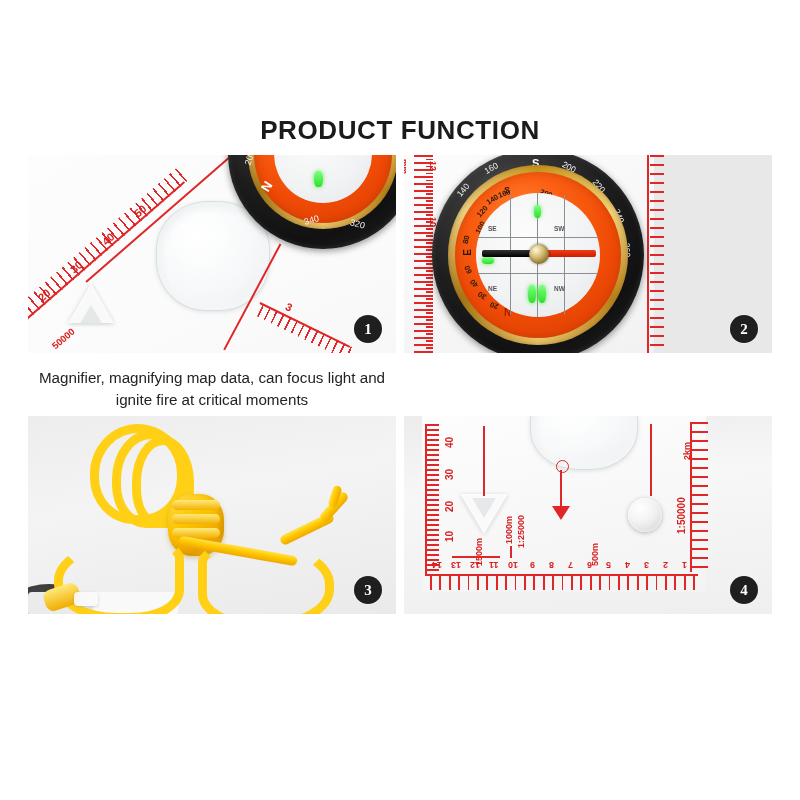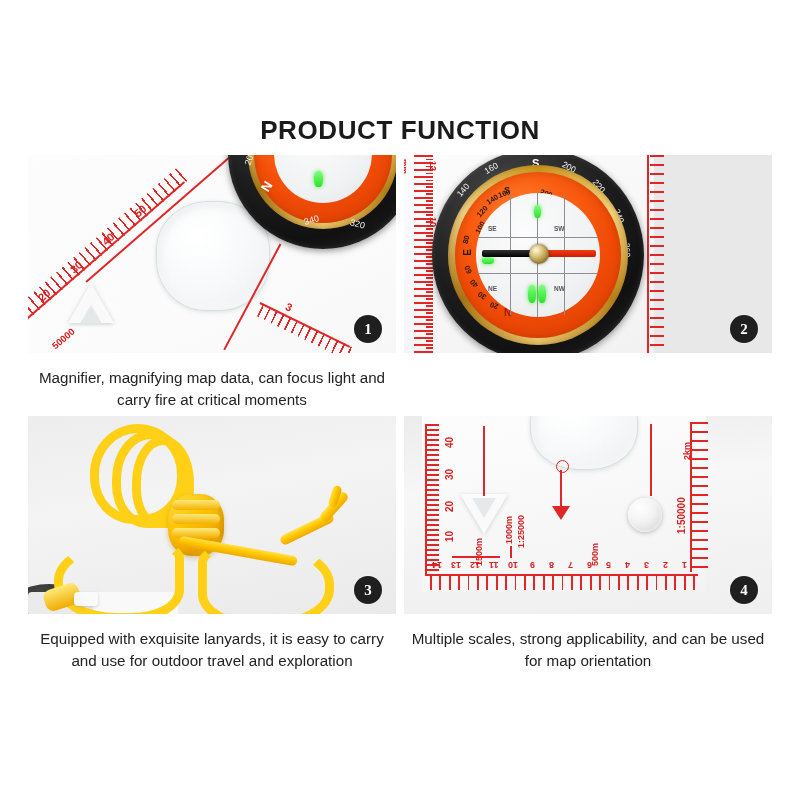--- a/index.html
+++ b/index.html
@@ -297,21 +297,21 @@
           <div class="lume" style="left:86px;top:112px;width:9px;height:16px;"></div>
           <div class="bezel-cardinal" style="left:34px;top:120px;font-size:13px;transform:rotate(-58deg);">N</div>
           <div class="bezel-degnum" style="left:16px;top:96px;font-size:9px;transform:rotate(-72deg);">20</div>
           <div class="bezel-degnum" style="left:76px;top:156px;font-size:9px;transform:rotate(-16deg);">340</div>
           <div class="bezel-degnum" style="left:122px;top:160px;font-size:9px;transform:rotate(14deg);">320</div>
 
         </div>
 
         <div class="badge">1</div>
       </div>
-      <div class="caption">Magnifier, magnifying map data, can focus light and carry fire at critical moments</div>
+      <div class="caption">Magnifier, magnifying map data, can focus light and ignite fire at critical moments</div>
     </div>
 
     <div class="cell">
       <div class="photo" id="p2">
         <div class="plate" style="left:0;top:0;width:250px;height:198px;background:linear-gradient(160deg,#fcfcfc,#f2f2f2);"></div>
 
         <div class="ticks-v" style="left:10px;top:0px;width:12px;height:198px;background-image:repeating-linear-gradient(to bottom,#e02626 0px,#e02626 1.6px,transparent 1.6px,transparent 7px);"></div>
         <div class="ticks-v" style="left:22px;top:0px;width:7px;height:198px;background-image:repeating-linear-gradient(to bottom,#e02626 0px,#e02626 1.6px,transparent 1.6px,transparent 3.5px);"></div>
         <div class="vert-text" style="left:34px;top:6px;font-size:9px;transform:rotate(90deg);">12</div>
         <div class="vert-text" style="left:34px;top:62px;font-size:9px;transform:rotate(90deg);">10</div>
@@ -411,21 +411,20 @@
         <div class="cord-seg" style="left:150px;top:130px;width:120px;height:10px;transform:rotate(10deg);"></div>
         <div class="cord-seg" style="left:250px;top:108px;width:58px;height:10px;transform:rotate(-26deg);"></div>
         <div class="cord-seg" style="left:288px;top:86px;width:36px;height:10px;transform:rotate(-48deg);"></div>
         <div class="cord-seg" style="left:296px;top:76px;width:22px;height:9px;transform:rotate(-72deg);"></div>
 
         <div style="position:absolute;left:16px;top:170px;width:36px;height:22px;border-radius:8px;background:linear-gradient(180deg,#ffe97a,#f0ac00);transform:rotate(-18deg);"></div>
         <div style="position:absolute;left:46px;top:176px;width:24px;height:14px;border-radius:4px;background:rgba(250,250,250,0.95);box-shadow:0 1px 3px rgba(150,150,150,0.45);"></div>
 
         <div class="badge">3</div>
       </div>
-      <div class="caption">Equipped with exquisite lanyards, it is easy to carry and use for outdoor travel and exploration</div>
     </div>
 
     <div class="cell">
       <div class="photo" id="p4">
         <div class="plate" style="left:18px;top:0;width:284px;height:176px;background:linear-gradient(170deg,#fdfdfd,#f3f3f3);"></div>
 
         <div class="ticks-v" style="left:22px;top:8px;width:13px;height:152px;background-image:repeating-linear-gradient(to bottom,#e02626 0px,#e02626 1.6px,transparent 1.6px,transparent 5px);"></div>
         <div class="redline" style="left:21px;top:8px;width:1.6px;height:152px;"></div>
         <div class="vert-text" style="left:40px;top:126px;font-size:10px;transform:rotate(-90deg);">10</div>
         <div class="vert-text" style="left:40px;top:96px;font-size:10px;transform:rotate(-90deg);">20</div>
@@ -469,17 +468,16 @@
         <div class="redtext" style="left:164px;top:144px;font-size:9px;transform:rotate(180deg);">7</div>
         <div class="redtext" style="left:183px;top:144px;font-size:9px;transform:rotate(180deg);">6</div>
         <div class="redtext" style="left:202px;top:144px;font-size:9px;transform:rotate(180deg);">5</div>
         <div class="redtext" style="left:221px;top:144px;font-size:9px;transform:rotate(180deg);">4</div>
         <div class="redtext" style="left:240px;top:144px;font-size:9px;transform:rotate(180deg);">3</div>
         <div class="redtext" style="left:259px;top:144px;font-size:9px;transform:rotate(180deg);">2</div>
         <div class="redtext" style="left:278px;top:144px;font-size:9px;transform:rotate(180deg);">1</div>
 
         <div class="badge">4</div>
       </div>
-      <div class="caption">Multiple scales, strong applicability, and can be used for map orientation</div>
     </div>
 
   </div>
 </div>
 
 </body></html>

